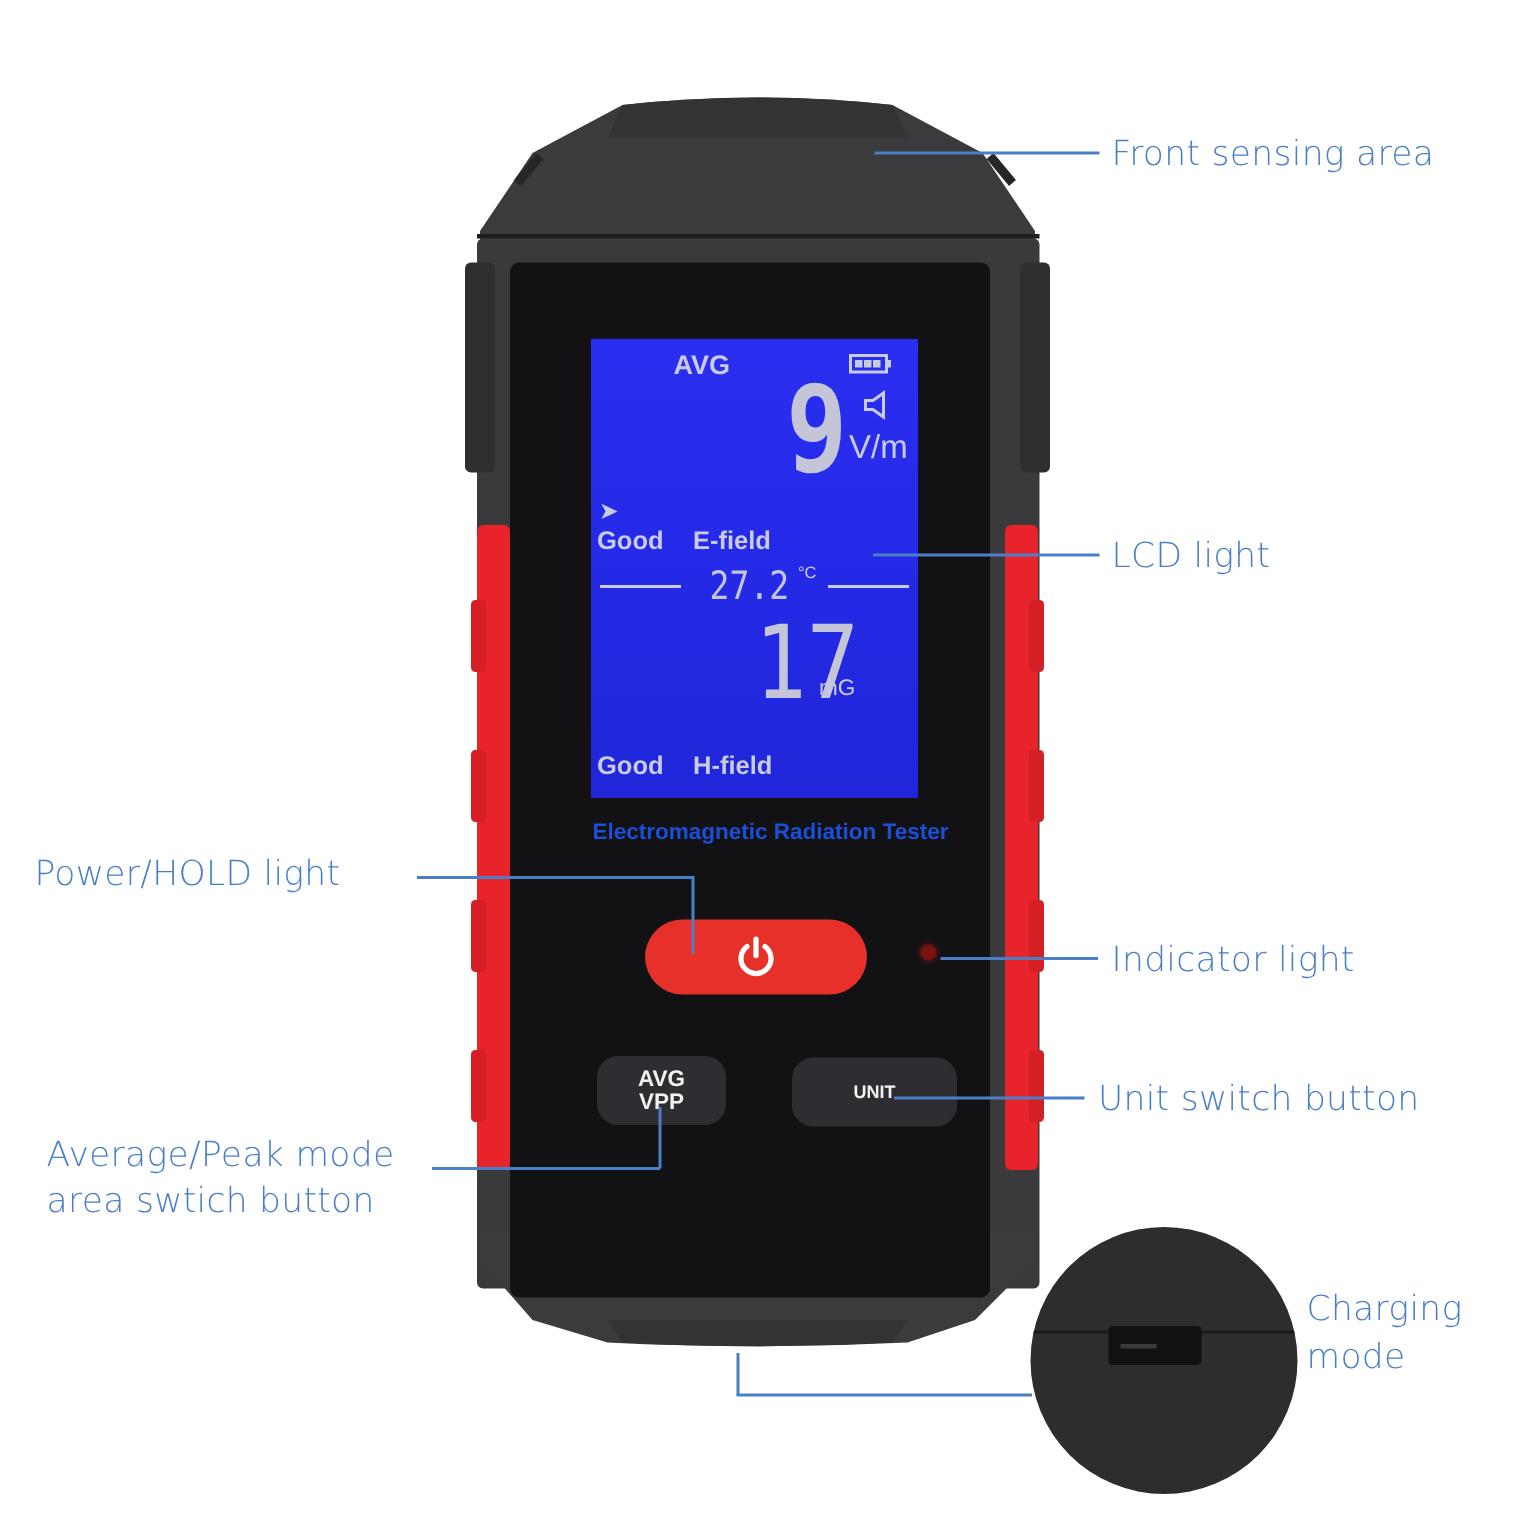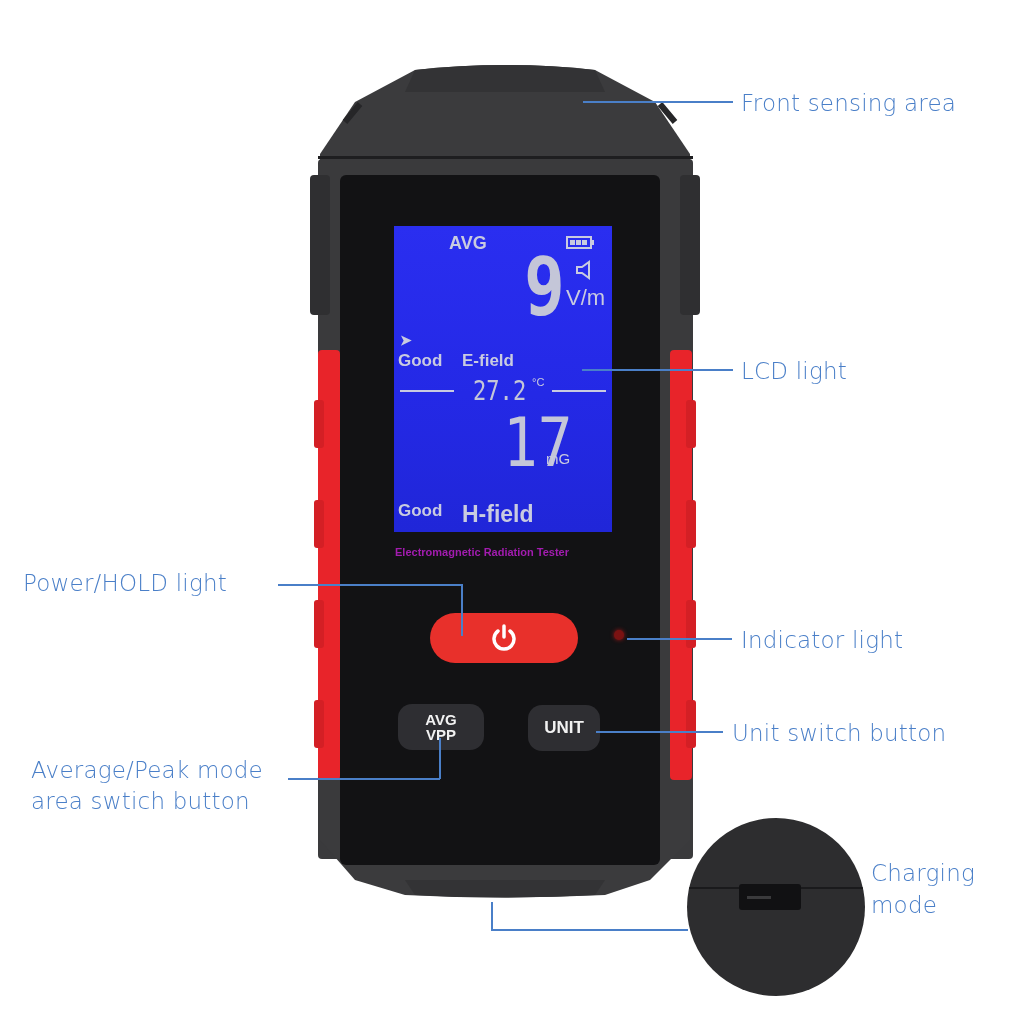--- a/index.html
+++ b/index.html
@@ -80,39 +80,39 @@
 
   <div class="abs" style="left:400px;top:390px;width:54px;height:2px;background:#c9cbe0"></div>
   <div class="abs" style="left:552px;top:390px;width:54px;height:2px;background:#c9cbe0"></div>
   <div class="seg" style="left:473px;top:376px;font-size:26px;font-weight:normal;transform:scaleX(0.85);transform-origin:left">27.2</div>
   <div class="lcd-text" style="left:532px;top:376px;font-size:11px;font-weight:normal">°C</div>
 
   <div class="seg" style="left:503px;top:405px;font-size:68px;line-height:76px;font-weight:normal;transform:scaleX(0.85);transform-origin:left">17</div>
   <div class="lcd-text" style="left:546px;top:450px;font-size:15px;font-weight:normal">mG</div>
 
   <div class="lcd-text" style="left:398px;top:501px;font-size:17px">Good</div>
-  <div class="lcd-text" style="left:462px;top:501px;font-size:23px">H-field</div>
+  <div class="lcd-text" style="left:462px;top:501px;font-size:17px">H-field</div>
 
-  <div class="abs" style="left:395px;top:546px;font-size:11px;font-weight:bold;color:#a21caf;white-space:nowrap">Electromagnetic Radiation Tester</div>
+  <div class="abs" style="left:395px;top:546px;font-size:15px;font-weight:bold;color:#1d4ed8;white-space:nowrap">Electromagnetic Radiation Tester</div>
 
   <div class="power-btn">
     <svg width="30" height="30" viewBox="0 0 30 30">
       <path d="M9 8 A10 10 0 1 0 21 8" fill="none" stroke="#ffffff" stroke-width="3.5" stroke-linecap="round"></path>
       <line x1="15" y1="3" x2="15" y2="14" stroke="#ffffff" stroke-width="3.5" stroke-linecap="round"></line>
     </svg>
   </div>
 
   <div class="abs" style="left:614px;top:630px;width:10px;height:10px;border-radius:50%;background:#7a1212;box-shadow:0 0 4px #a01818"></div>
 
   <div class="soft-btn" style="left:398px;top:704px;width:86px;height:46px;font-size:15px;line-height:15px;flex-direction:column">
     <span>AVG</span>
     <span>VPP</span>
   </div>
 
-  <div class="soft-btn" style="left:528px;top:705px;width:72px;height:46px;font-size:17px">
+  <div class="soft-btn" style="left:528px;top:705px;width:110px;height:46px;font-size:12px">
     <span>UNIT</span>
   </div>
 </div>
 
 <div class="zoom-circle">
   <div class="abs" style="left:0;top:69px;width:178px;height:2px;background:#1a1a1c"></div>
   <div class="abs" style="left:52px;top:66px;width:62px;height:26px;background:#111113;border-radius:3px">
     <div class="abs" style="left:8px;top:12px;width:24px;height:3px;background:#3a3a3c"></div>
   </div>
 </div>

